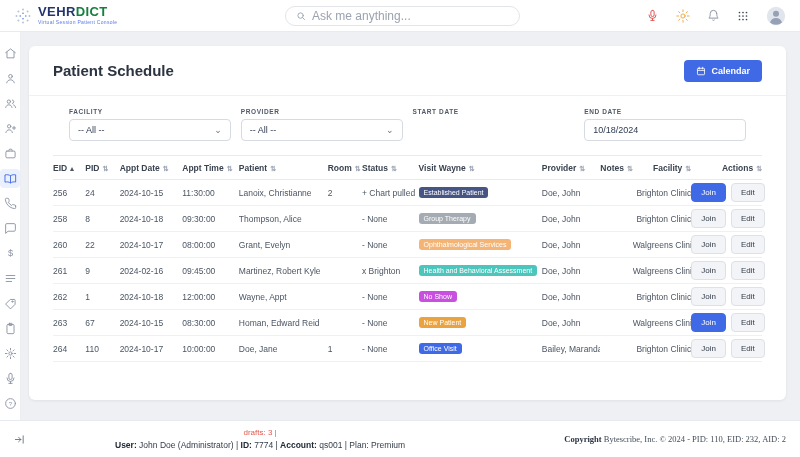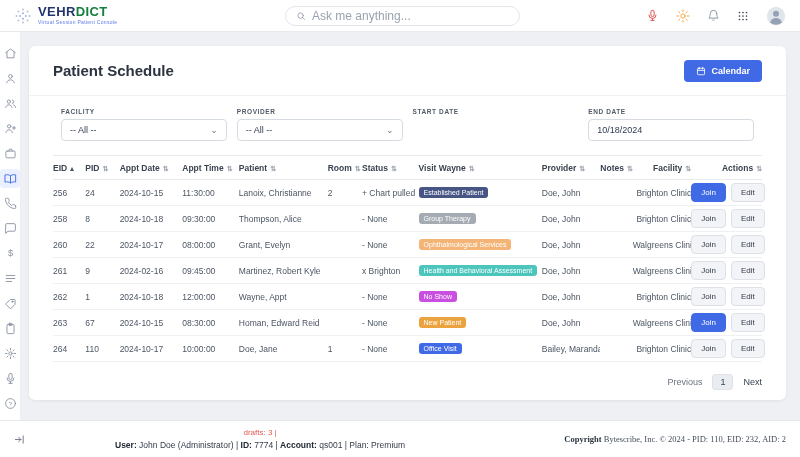--- a/index.html
+++ b/index.html
@@ -40,21 +40,21 @@
   .card { background:#fff; border-radius:6px; box-shadow:0 1px 3px rgba(20,30,60,.07);
     margin:14px 14px 0 8px; height:354px; }
 
   .card-head { height:50px; border-bottom:1px solid #eef0f3; display:flex;
     align-items:center; padding:0 24px; }
   .page-title { font-size:15px; font-weight:bold; color:#2b3440; }
   .btn-primary { margin-left:auto; background:#4069e5; color:#fff; border:none;
     border-radius:4px; font-size:9px; font-weight:bold; padding:6px 12px; display:flex;
     align-items:center; gap:5px; cursor:pointer; font-family:"Liberation Sans", sans-serif; }
 
-  .filters { display:grid; grid-template-columns:repeat(4,1fr); gap:10px; padding:12px 32px 14px; }
+  .filters { display:grid; grid-template-columns:repeat(4,1fr); gap:10px; padding:12px 40px 14px; }
   .f-label { font-size:6.5px; letter-spacing:.6px; color:#4f5a68; font-weight:bold; margin-bottom:4px; }
   .control { height:22px; border:1px solid #d6dbe1; border-radius:4px; background:#fff;
     display:flex; align-items:center; padding:0 8px; font-size:9px; color:#2f3b52; }
   .control .chev { margin-left:auto; color:#6b7480; font-size:9px; line-height:1; }
   .control input { border:none; outline:none; width:100%; font-size:9px; color:#2f3b52;
     font-family:"Liberation Sans", sans-serif; background:transparent; }
 
   table { width:calc(100% - 48px); margin:0 24px; border-collapse:collapse; table-layout:fixed; }
   th { font-size:8.5px; color:#3a4350; text-align:left; font-weight:bold;
     border-top:1px solid #e7eaee; border-bottom:1px solid #e7eaee; height:24px; cursor:pointer; }
@@ -426,25 +426,20 @@
                 <td>- None</td>
                 <td><span class="badge" style="background: rgb(64, 105, 229);">Office Visit</span></td>
                 <td>Bailey, Maranda</td>
                 <td></td>
                 <td class="right">Brighton Clinic</td>
                 <td class="actions"><button class="row-btn">Join</button><button class="row-btn">Edit</button></td>
               </tr>
             </tbody>
         </table>
 
-        <div class="pagination">
-          <span class="pg-prev">Previous</span>
-          <span class="pg-page">1</span>
-          <span class="pg-next">Next</span>
-        </div>
       </section>
     </main>
   </div>
 
   <footer class="footer">
     <button class="expand">
       <svg width="11" height="11" viewBox="0 0 24 24" fill="none" stroke="#6b7480" stroke-width="2" stroke-linecap="round" stroke-linejoin="round">
           <path d="M3 12h12M10 7l5 5-5 5M20 4v16"></path>
         </svg>
     </button>

